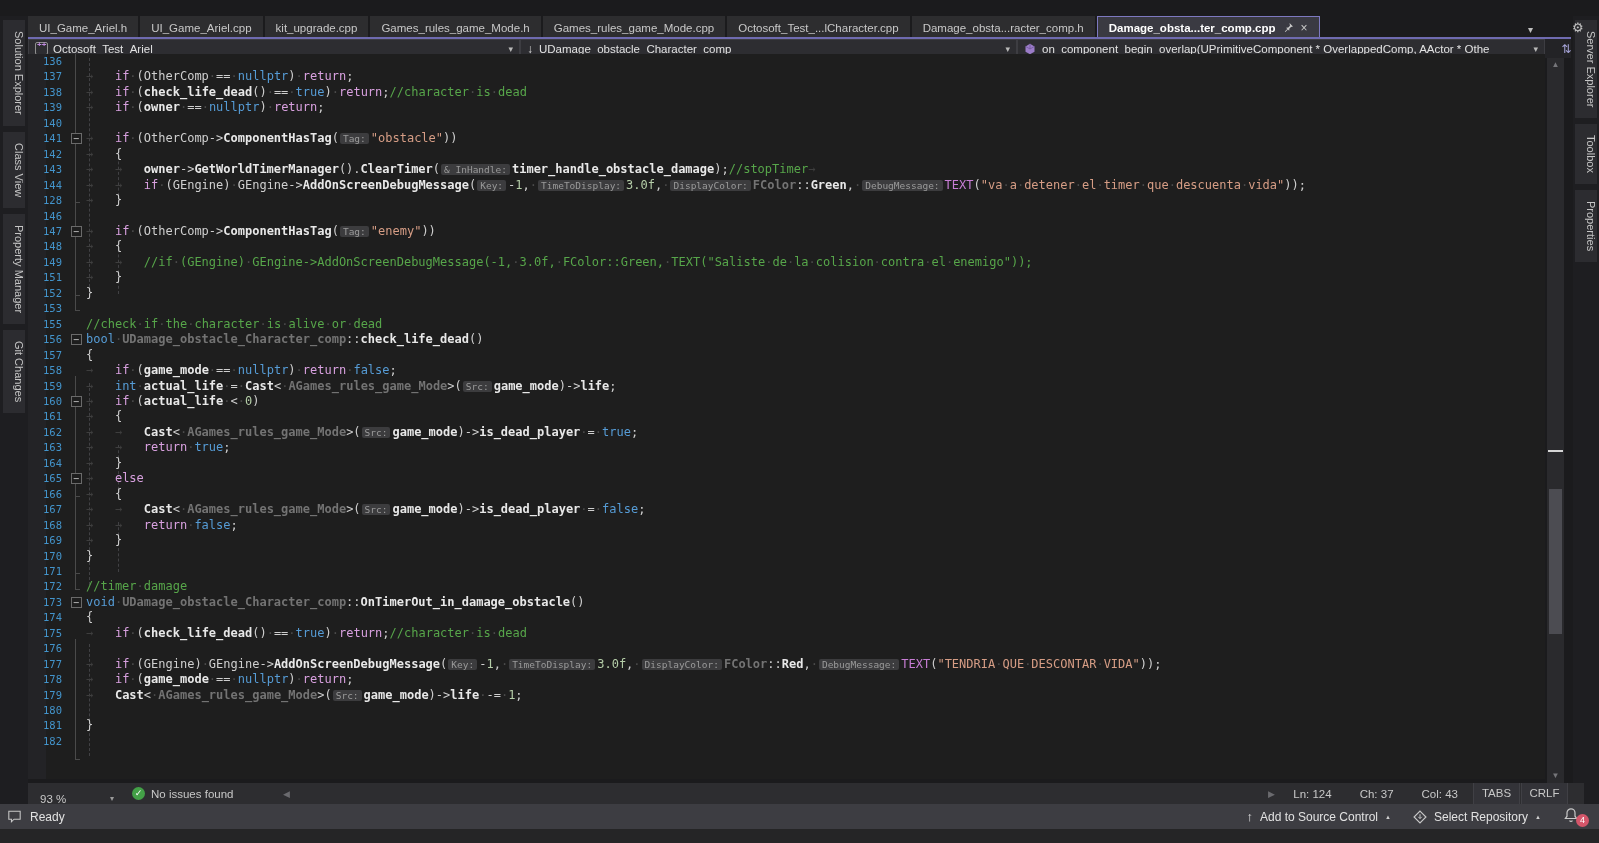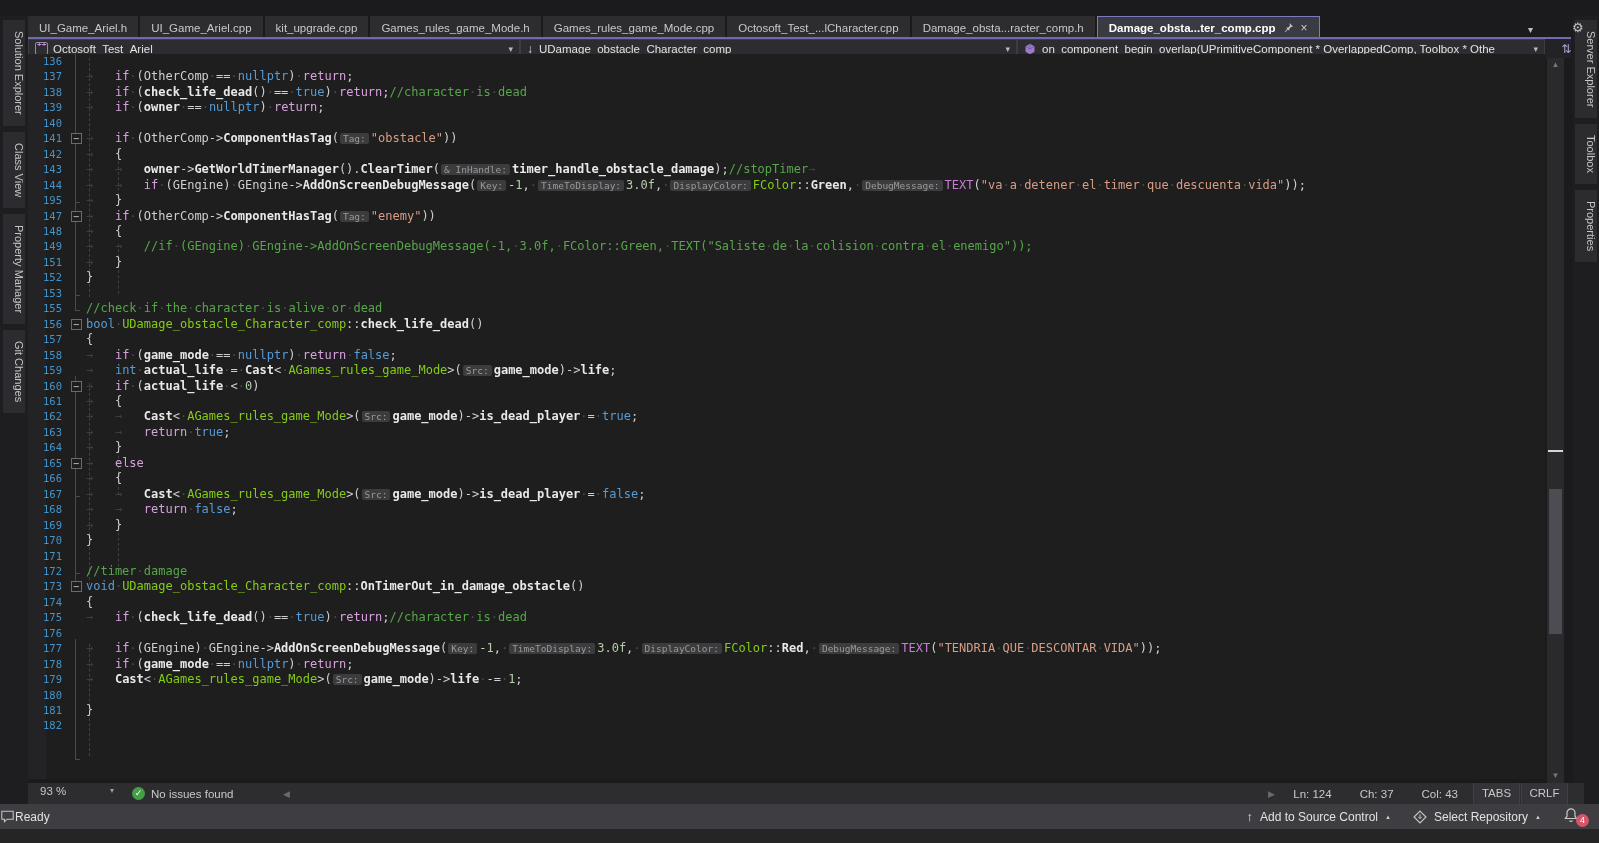--- a/index.html
+++ b/index.html
@@ -42,53 +42,53 @@
   
   .editor { position:absolute; left:28px; top:54px; width:1517px; height:725px; background:#1e1e1e; overflow:hidden; }
   .editor::before { content:""; position:absolute; left:0; top:0; width:18px; height:100%; background:#232326; }
   .code-lines { position:relative; z-index:2; }
   .cl { height:15.46px; line-height:15.46px; white-space:pre; font-family:"DejaVu Sans Mono", monospace; font-size:12px; color:#d4d4d4; }
   .ln { display:inline-block; width:38px; text-align:right; color:#4394cb; font-size:10.5px; padding-right:4px; vertical-align:top; }
   .fm { display:inline-block; width:20px; text-align:center; vertical-align:top; position:relative; }
   .fold-box { display:inline-block; width:11px; height:11px; line-height:9px; border:1px solid #6a6a6a; background:#1e1e1e; color:#c8c8c8; font-size:10px; text-align:center; vertical-align:middle; position:relative; z-index:3; }
   .tk-c { color:#d8a0df; }
   .tk-k { color:#569cd6; }
-  .tk-t { color:#84cc16; }
+  .tk-t { color:#737373;font-weight:bold; }
   .tk-f { color:#e8e8e8; font-weight:bold; }
   .tk-p { color:#cfcfcf; }
   .tk-s { color:#d69d85; }
   .tk-n { color:#b5cea8; }
   .tk-m { color:#c77dd4; }
   .tk-g { color:#57a64a; }
   .tk-h { background:#3c3c3e; color:#9a9a9a; font-size:9.5px; padding:0 3px; border-radius:2px; margin:0 2px 0 1px; font-family:"DejaVu Sans Mono", monospace; }
   .dt { color:#4b4b4b; }
   .ind { color:#3e3e3e; }
   .decor { position:absolute; left:0; top:0; width:100%; height:100%; z-index:1; pointer-events:none; }
   .ig { position:absolute; width:0; border-left:1px dashed #414144; }
   .ml { position:absolute; width:5px; border-left:1px solid #4a4a4a; border-bottom:1px solid #4a4a4a; }
   
   .vsb { position:absolute; left:1547px; top:58px; width:17px; height:725px; background:#2a2a2d; }
   .vsb .sarrow { position:absolute; left:0; width:17px; height:14px; color:#76767a; font-size:8px; text-align:center; line-height:14px; }
   .vsb .up { top:0; } .vsb .dn { bottom:0; }
   .vsb .marker { position:absolute; left:1px; top:392px; width:15px; height:2px; background:#d6d6d6; }
   .vsb .thumb { position:absolute; left:2px; top:431px; width:13px; height:145px; background:#4c4c52; }
   
   .efooter { position:absolute; left:28px; top:783px; width:1556px; height:21px; background:#2d2d30; font-size:11.5px; color:#c8c8c8; }
-  .zoomctl { position:absolute; left:6px; top:0; width:86px; height:15px; display:flex; align-items:center; justify-content:space-between; padding:0 6px; }
+  .zoomctl { position:absolute; left:6px; top:8px; width:86px; height:15px; display:flex; align-items:center; justify-content:space-between; padding:0 6px; }
   .zoomctl .caret { font-size:8px; color:#9a9a9a; }
   .health { position:absolute; left:104px; top:0; height:21px; display:flex; align-items:center; gap:6px; }
   .hdot { width:13px; height:13px; border-radius:50%; background:#43a047; color:#ffffff; font-size:9px; line-height:13px; text-align:center; }
   .hsb-left { position:absolute; left:255px; top:0; height:21px; display:flex; align-items:center; color:#6a6a6e; font-size:9px; }
   .hsb-right { position:absolute; left:1240px; top:0; height:21px; display:flex; align-items:center; color:#6a6a6e; font-size:9px; }
   .ef-right { position:absolute; right:16px; top:0; height:21px; display:flex; align-items:center; }
   .ef-item { padding:0 14px;text-align:right; }
   .ef-seg { width:47px; height:21px; background:#333338; border-left:1px solid #404045; border-right:1px solid #404045; text-align:center; line-height:21px; margin-left:1px; }
   
   .statusbar { position:absolute; left:0; top:804px; width:1599px; height:25px; background:#3d3d42; display:flex; align-items:center; font-size:12px; color:#e2e2e2; }
-  .sb-left { display:flex; }
+  .sb-left { display:flex; gap:8px; padding-left:7px; }
   .sb-right { margin-left:auto; display:flex; align-items:center; gap:22px; padding-right:14px; }
   .sb-group { display:flex; align-items:center; gap:7px; cursor:default; }
   .sb-caret { font-size:6px; color:#d0d0d0; }
   .bell-wrap { position:relative; width:22px; height:20px; }
   .badge { position:absolute; right:-4px; top:7px; min-width:13px; height:13px; border-radius:7px; background:#d4566a; color:#ffffff; font-size:9px; line-height:13px; text-align:center; padding:0 2px; }
   
   .bottom-strip { position:absolute; left:0; top:829px; width:1599px; height:14px; background:#252526; }
 </style>
 </head>
 <body>
@@ -160,21 +160,21 @@
     <span>UDamage_obstacle_Character_comp</span>
     <span class="caret">▾</span>
   </div>
   <div class="combo combo3">
     <span class="cube-icon">
       <svg width="12" height="12" viewBox="0 0 16 16">
           <path d="M8 1l6 3.5v7L8 15l-6-3.5v-7z" fill="#9b7cc8"></path>
           <path d="M8 1v7m0 0L2 4.5M8 8l6-3.5" stroke="#6e5499" stroke-width="1" fill="none"></path>
         </svg>
     </span>
-    <span>on_component_begin_overlap(UPrimitiveComponent * OverlappedComp, Toolbox * Othe</span>
+    <span>on_component_begin_overlap(UPrimitiveComponent * OverlappedComp, AActor * Othe</span>
     <span class="caret">▾</span>
   </div>
 </div>
 <div class="split-btn">⇅</div>
 
 <div class="editor">
   <div class="decor">
       <div class="ig" style="left: 61px; top: 4px; height: 239px;"></div>
       <div class="ig" style="left: 61px; top: 329px; height: 202px;"></div>
       <div class="ig" style="left: 61px; top: 590px; height: 112px;"></div>
@@ -193,21 +193,22 @@
   <div class="code-lines">
       <div class="cl"><span class="ln">136</span><span class="fm"></span><span class="ct"></span></div>
       <div class="cl"><span class="ln">137</span><span class="fm"></span><span class="ct"><span class="ind">→   </span><span class="tk-c">if</span><span class="tk-p"><span class="dt">·</span>(OtherComp<span class="dt">·</span>==<span class="dt">·</span></span><span class="tk-k">nullptr</span><span class="tk-p">)<span class="dt">·</span></span><span class="tk-c">return</span><span class="tk-p">;</span></span></div>
       <div class="cl"><span class="ln">138</span><span class="fm"></span><span class="ct"><span class="ind">→   </span><span class="tk-c">if</span><span class="tk-p"><span class="dt">·</span>(</span><span class="tk-f">check_life_dead</span><span class="tk-p">()<span class="dt">·</span>==<span class="dt">·</span></span><span class="tk-k">true</span><span class="tk-p">)<span class="dt">·</span></span><span class="tk-c">return</span><span class="tk-p">;</span><span class="tk-g">//character<span class="dt">·</span>is<span class="dt">·</span>dead</span></span></div>
       <div class="cl"><span class="ln">139</span><span class="fm"></span><span class="ct"><span class="ind">→   </span><span class="tk-c">if</span><span class="tk-p"><span class="dt">·</span>(</span><span class="tk-f">owner</span><span class="tk-p"><span class="dt">·</span>==<span class="dt">·</span></span><span class="tk-k">nullptr</span><span class="tk-p">)<span class="dt">·</span></span><span class="tk-c">return</span><span class="tk-p">;</span></span></div>
       <div class="cl"><span class="ln">140</span><span class="fm"></span><span class="ct"></span></div>
       <div class="cl"><span class="ln">141</span><span class="fm"><span class="fold-box">−</span></span><span class="ct"><span class="ind">→   </span><span class="tk-c">if</span><span class="tk-p"><span class="dt">·</span>(OtherComp-&gt;</span><span class="tk-f">ComponentHasTag</span><span class="tk-p">(</span><span class="tk-h">Tag:</span><span class="tk-s">"obstacle"</span><span class="tk-p">))</span></span></div>
       <div class="cl"><span class="ln">142</span><span class="fm"></span><span class="ct"><span class="ind">→   </span><span class="tk-p">{</span></span></div>
       <div class="cl"><span class="ln">143</span><span class="fm"></span><span class="ct"><span class="ind">→   →   </span><span class="tk-f">owner</span><span class="tk-p">-&gt;</span><span class="tk-f">GetWorldTimerManager</span><span class="tk-p">().</span><span class="tk-f">ClearTimer</span><span class="tk-p">(</span><span class="tk-h">&amp; InHandle:</span><span class="tk-f">timer_handle_obstacle_damage</span><span class="tk-p">);</span><span class="tk-g">//stopTimer</span><span class="ind">→   </span></span></div>
       <div class="cl"><span class="ln">144</span><span class="fm"></span><span class="ct"><span class="ind">→   →   </span><span class="tk-c">if</span><span class="tk-p"><span class="dt">·</span>(GEngine)<span class="dt">·</span>GEngine-&gt;</span><span class="tk-f">AddOnScreenDebugMessage</span><span class="tk-p">(</span><span class="tk-h">Key:</span><span class="tk-p">-</span><span class="tk-n">1</span><span class="tk-p">,<span class="dt">·</span></span><span class="tk-h">TimeToDisplay:</span><span class="tk-n">3.0f</span><span class="tk-p">,<span class="dt">·</span></span><span class="tk-h">DisplayColor:</span><span class="tk-t">FColor</span><span class="tk-p">::</span><span class="tk-f">Green</span><span class="tk-p">,<span class="dt">·</span></span><span class="tk-h">DebugMessage:</span><span class="tk-m">TEXT</span><span class="tk-p">(</span><span class="tk-s">"va<span class="dt">·</span>a<span class="dt">·</span>detener<span class="dt">·</span>el<span class="dt">·</span>timer<span class="dt">·</span>que<span class="dt">·</span>descuenta<span class="dt">·</span>vida"</span><span class="tk-p">));</span></span></div>
-      <div class="cl"><span class="ln">195</span><span class="fm"></span><span class="ct"><span class="ind">→   </span><span class="tk-p">}</span></span></div>
+      <div class="cl"><span class="ln">128</span><span class="fm"></span><span class="ct"><span class="ind">→   </span><span class="tk-p">}</span></span></div>
+      <div class="cl"><span class="ln">146</span><span class="fm"></span><span class="ct"></span></div>
       <div class="cl"><span class="ln">147</span><span class="fm"><span class="fold-box">−</span></span><span class="ct"><span class="ind">→   </span><span class="tk-c">if</span><span class="tk-p"><span class="dt">·</span>(OtherComp-&gt;</span><span class="tk-f">ComponentHasTag</span><span class="tk-p">(</span><span class="tk-h">Tag:</span><span class="tk-s">"enemy"</span><span class="tk-p">))</span></span></div>
       <div class="cl"><span class="ln">148</span><span class="fm"></span><span class="ct"><span class="ind">→   </span><span class="tk-p">{</span></span></div>
       <div class="cl"><span class="ln">149</span><span class="fm"></span><span class="ct"><span class="ind">→   →   </span><span class="tk-g">//if<span class="dt">·</span>(GEngine)<span class="dt">·</span>GEngine-&gt;AddOnScreenDebugMessage(-1,<span class="dt">·</span>3.0f,<span class="dt">·</span>FColor::Green,<span class="dt">·</span>TEXT("Saliste<span class="dt">·</span>de<span class="dt">·</span>la<span class="dt">·</span>colision<span class="dt">·</span>contra<span class="dt">·</span>el<span class="dt">·</span>enemigo"));</span></span></div>
       <div class="cl"><span class="ln">151</span><span class="fm"></span><span class="ct"><span class="ind">→   </span><span class="tk-p">}</span></span></div>
       <div class="cl"><span class="ln">152</span><span class="fm"></span><span class="ct"><span class="tk-p">}</span></span></div>
       <div class="cl"><span class="ln">153</span><span class="fm"></span><span class="ct"></span></div>
       <div class="cl"><span class="ln">155</span><span class="fm"></span><span class="ct"><span class="tk-g">//check<span class="dt">·</span>if<span class="dt">·</span>the<span class="dt">·</span>character<span class="dt">·</span>is<span class="dt">·</span>alive<span class="dt">·</span>or<span class="dt">·</span>dead</span></span></div>
       <div class="cl"><span class="ln">156</span><span class="fm"><span class="fold-box">−</span></span><span class="ct"><span class="tk-k">bool</span><span class="tk-p"><span class="dt">·</span></span><span class="tk-t">UDamage_obstacle_Character_comp</span><span class="tk-p">::</span><span class="tk-f">check_life_dead</span><span class="tk-p">()</span></span></div>
       <div class="cl"><span class="ln">157</span><span class="fm"></span><span class="ct"><span class="tk-p">{</span></span></div>
       <div class="cl"><span class="ln">158</span><span class="fm"></span><span class="ct"><span class="ind">→   </span><span class="tk-c">if</span><span class="tk-p"><span class="dt">·</span>(</span><span class="tk-f">game_mode</span><span class="tk-p"><span class="dt">·</span>==<span class="dt">·</span></span><span class="tk-k">nullptr</span><span class="tk-p">)<span class="dt">·</span></span><span class="tk-c">return</span><span class="tk-p"><span class="dt">·</span></span><span class="tk-k">false</span><span class="tk-p">;</span></span></div>

